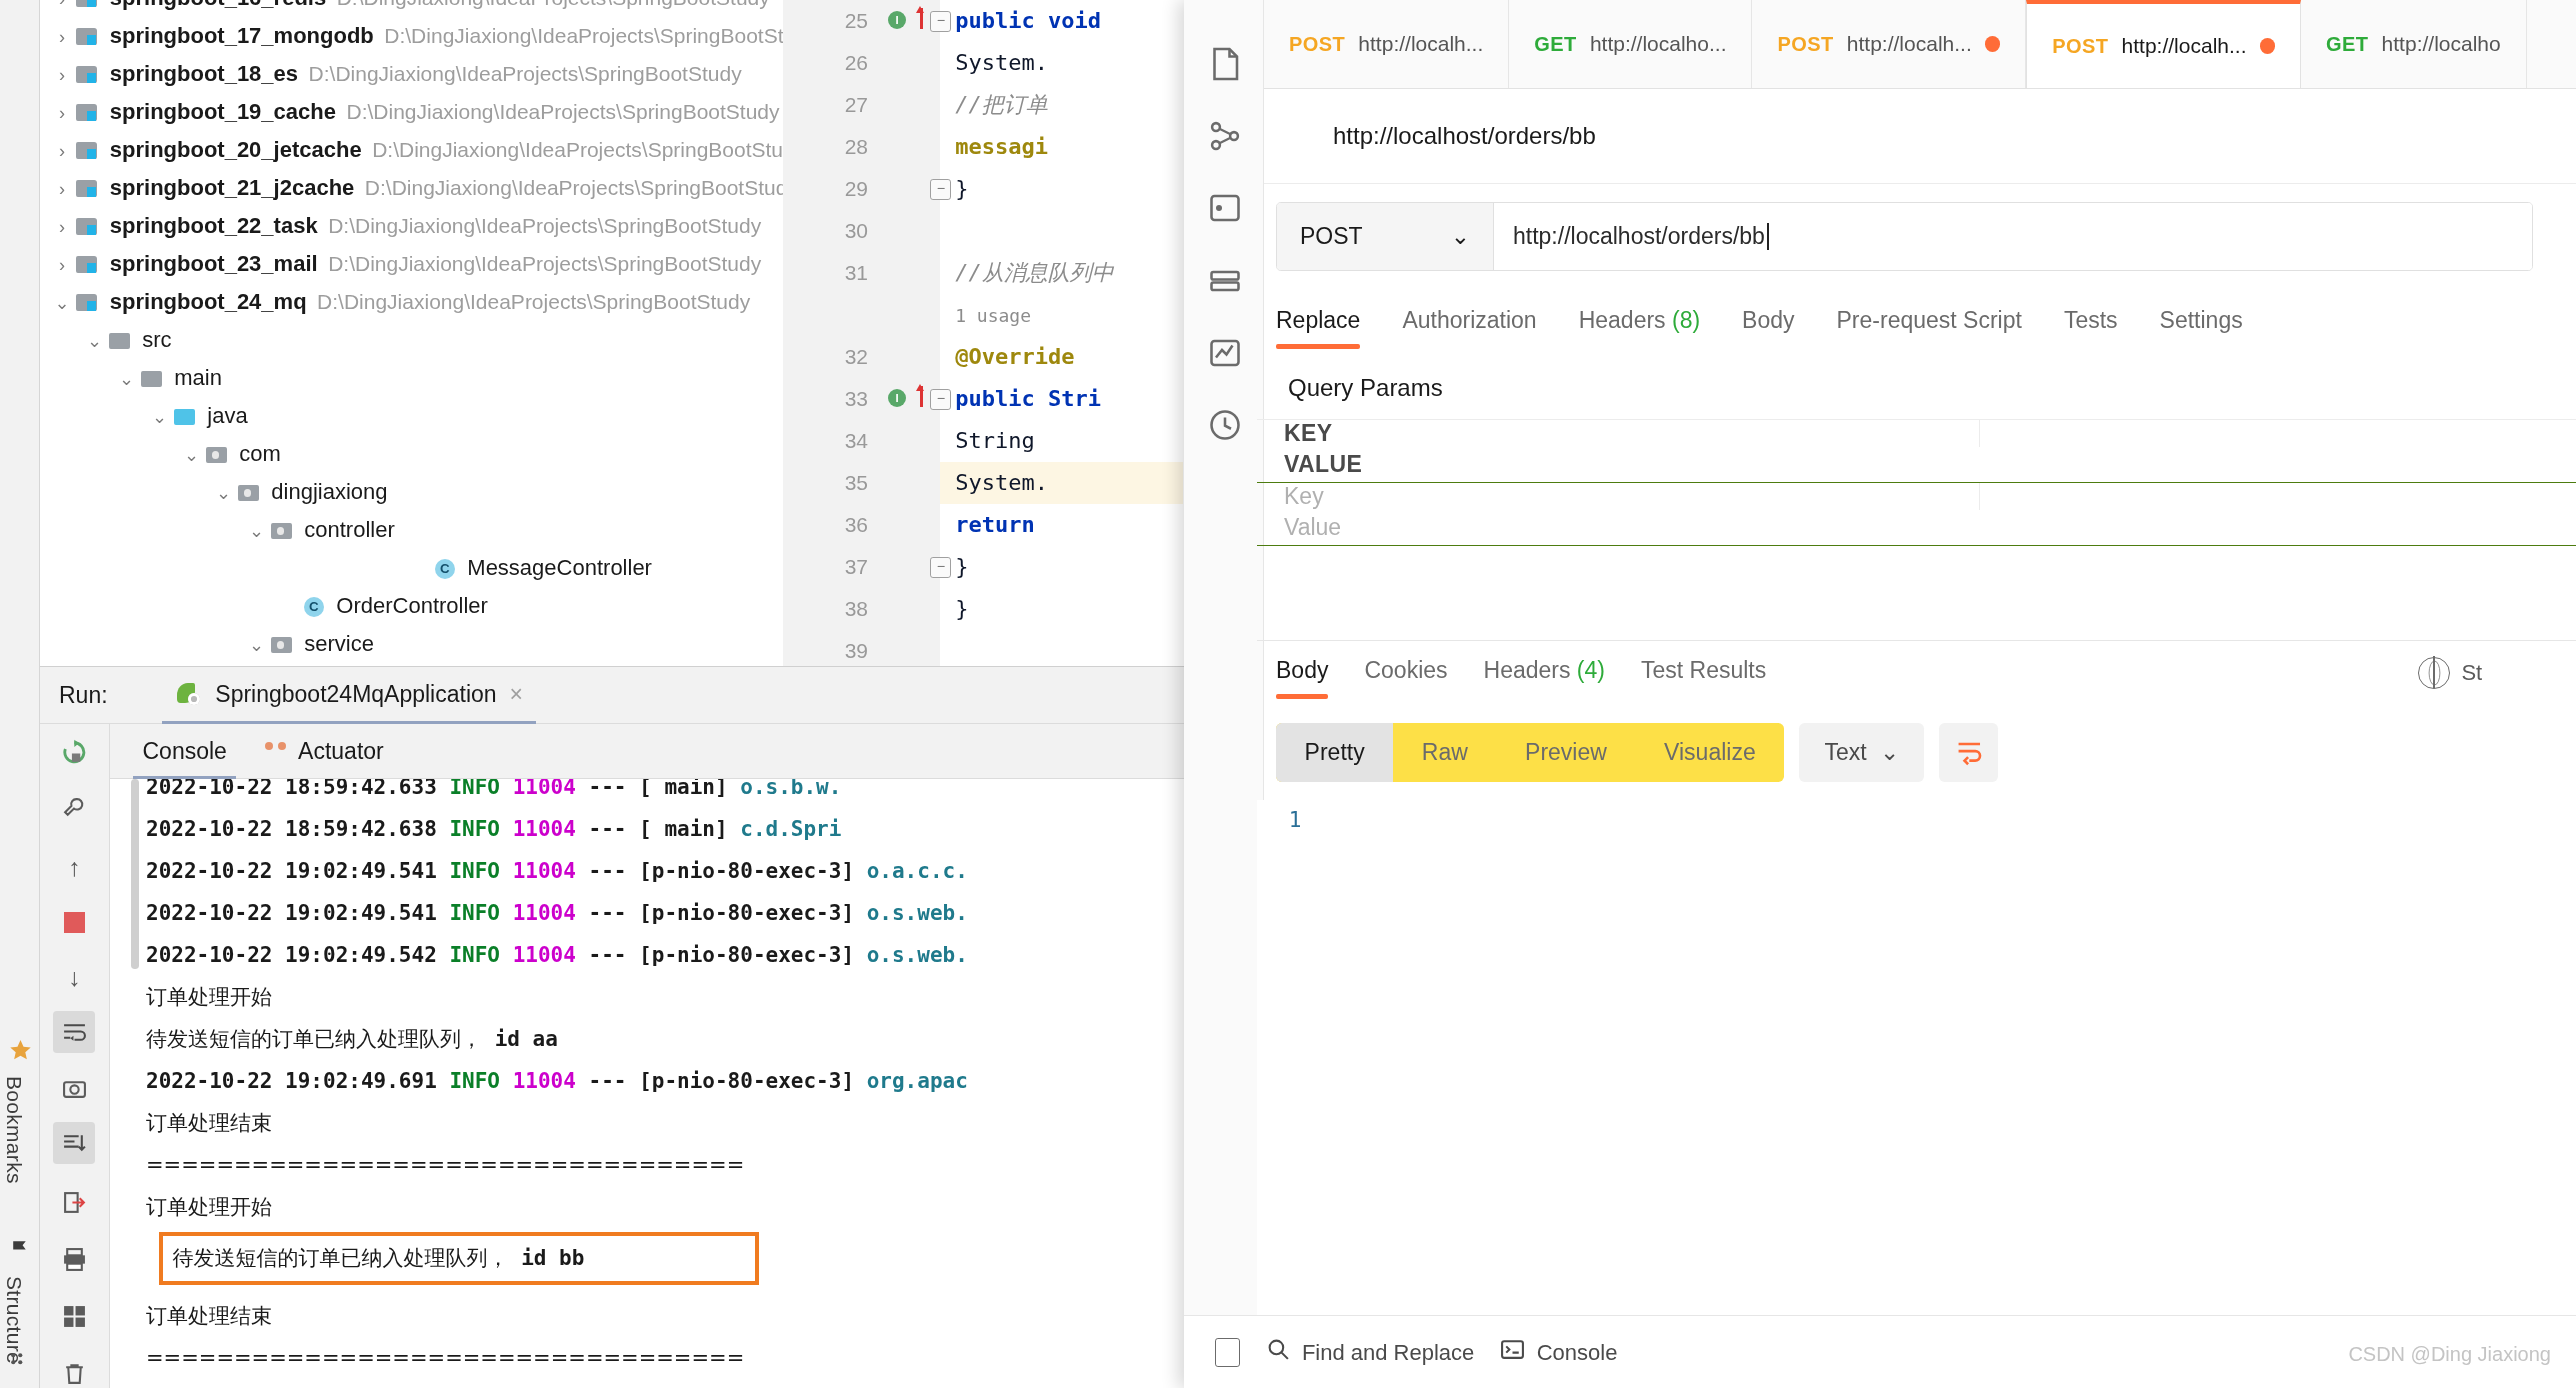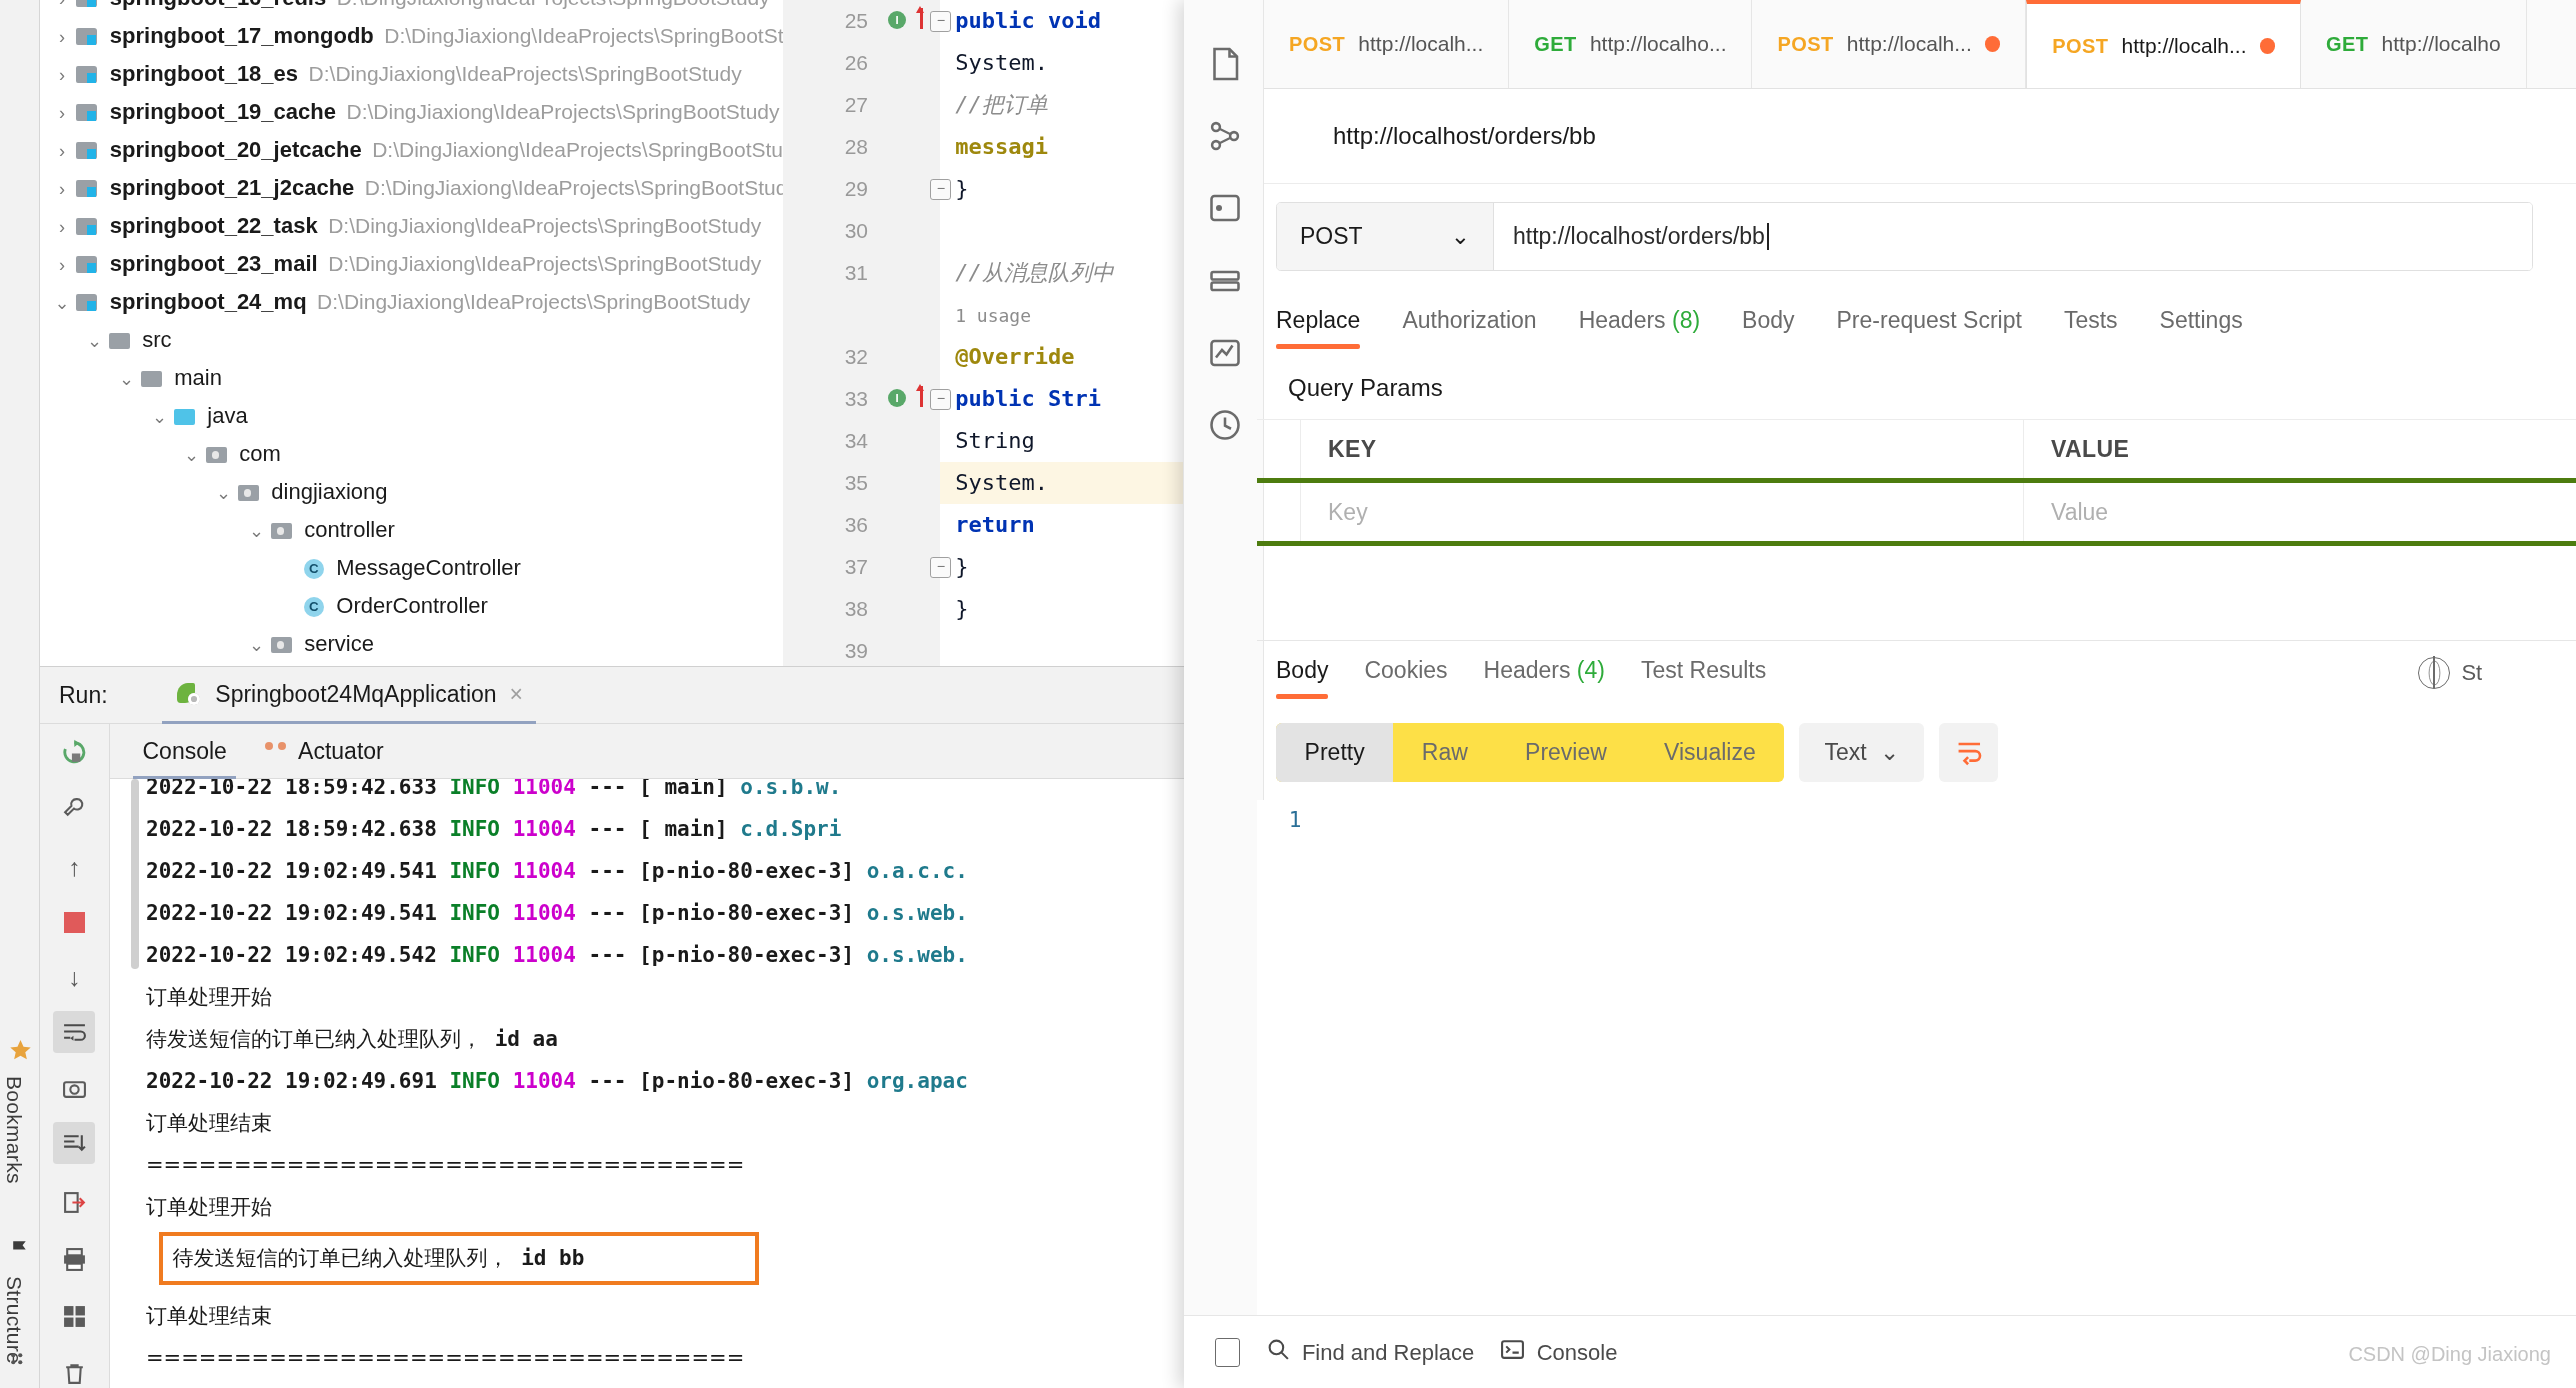--- a/index.html
+++ b/index.html
@@ -281,21 +281,21 @@
   .pm-badge { color: #2eab3a; }
 
   .pm-section-title {
     position: absolute; left: 1288px; top: 374px; font-size: 24px; color: #1a1a1a; font-weight: 500;
   }
 
   .pm-table {
     position: absolute; left: 1257px; top: 419px; width: 1319px;
     border-top: 1px solid #ececec;
   }
-  .pm-tr { display: flex; height: 63px; border-bottom: 5px solid #4d7c0f; }
+  .pm-tr { display: flex; height: 63px; border-bottom: 1px solid #4d7c0f; flex-direction: column; }
   .pm-td { display: flex; align-items: center; padding-left: 27px;
            border-right: 1px solid #ececec; font-size: 23px; }
   .pm-td.chk { width: 44px; padding: 0; }
   .pm-td.key { width: 723px; }
   .pm-td.val { flex: 1; border-right: none; }
   .pm-th { color: #4a4a4a; font-weight: 700; letter-spacing: 0.4px; }
   .pm-ph { color: #b0b0b0; }
 
   .pm-resp-sep {
     position: absolute; left: 1257px; top: 640px; width: 1319px; height: 1px; background: #e6e6e6;
@@ -394,21 +394,21 @@
         <div class="tree-row" style="padding-left: 9.5px;"><span class="tw">›</span><span class="ic ic-mod"></span><span class="t-name">springboot_21_j2cache</span><span class="t-path">D:\DingJiaxiong\IdeaProjects\SpringBootStudy</span></div>
         <div class="tree-row" style="padding-left: 9.5px;"><span class="tw">›</span><span class="ic ic-mod"></span><span class="t-name">springboot_22_task</span><span class="t-path">D:\DingJiaxiong\IdeaProjects\SpringBootStudy</span></div>
         <div class="tree-row" style="padding-left: 9.5px;"><span class="tw">›</span><span class="ic ic-mod"></span><span class="t-name">springboot_23_mail</span><span class="t-path">D:\DingJiaxiong\IdeaProjects\SpringBootStudy</span></div>
         <div class="tree-row" style="padding-left: 9.5px;"><span class="tw">⌄</span><span class="ic ic-mod"></span><span class="t-name">springboot_24_mq</span><span class="t-path">D:\DingJiaxiong\IdeaProjects\SpringBootStudy</span></div>
         <div class="tree-row" style="padding-left: 42px;"><span class="tw">⌄</span><span class="ic ic-folder"></span><span class="t-name plain">src</span></div>
         <div class="tree-row" style="padding-left: 74px;"><span class="tw">⌄</span><span class="ic ic-folder"></span><span class="t-name plain">main</span></div>
         <div class="tree-row" style="padding-left: 107px;"><span class="tw">⌄</span><span class="ic ic-folder ic-folder-blue"></span><span class="t-name plain">java</span></div>
         <div class="tree-row" style="padding-left: 139px;"><span class="tw">⌄</span><span class="ic ic-pkg"></span><span class="t-name plain">com</span></div>
         <div class="tree-row" style="padding-left: 171px;"><span class="tw">⌄</span><span class="ic ic-pkg"></span><span class="t-name plain">dingjiaxiong</span></div>
         <div class="tree-row" style="padding-left: 204px;"><span class="tw">⌄</span><span class="ic ic-pkg"></span><span class="t-name plain">controller</span></div>
-        <div class="tree-row" style="padding-left: 236px;"><span class="tw blank">&nbsp;</span><span class="ic ic-class"></span><span class="t-name plain">MessageController</span></div>
+        <div class="tree-row" style="padding-left: 236px; text-align: center;"><span class="tw blank">&nbsp;</span><span class="ic ic-class"></span><span class="t-name plain">MessageController</span></div>
         <div class="tree-row" style="padding-left: 236px;"><span class="tw blank">&nbsp;</span><span class="ic ic-class"></span><span class="t-name plain">OrderController</span></div>
         <div class="tree-row" style="padding-left: 204px;"><span class="tw">⌄</span><span class="ic ic-pkg"></span><span class="t-name plain">service</span></div>
       </div>
 
     <div class="editor">
       <div class="gutter" id="gutter-container">
           <div class="gutter-row">25<span class="g-run"></span><span class="g-arrow"></span><span class="g-fold">−</span></div>
           <div class="gutter-row">26</div>
           <div class="gutter-row">27</div>
           <div class="gutter-row">28</div>

